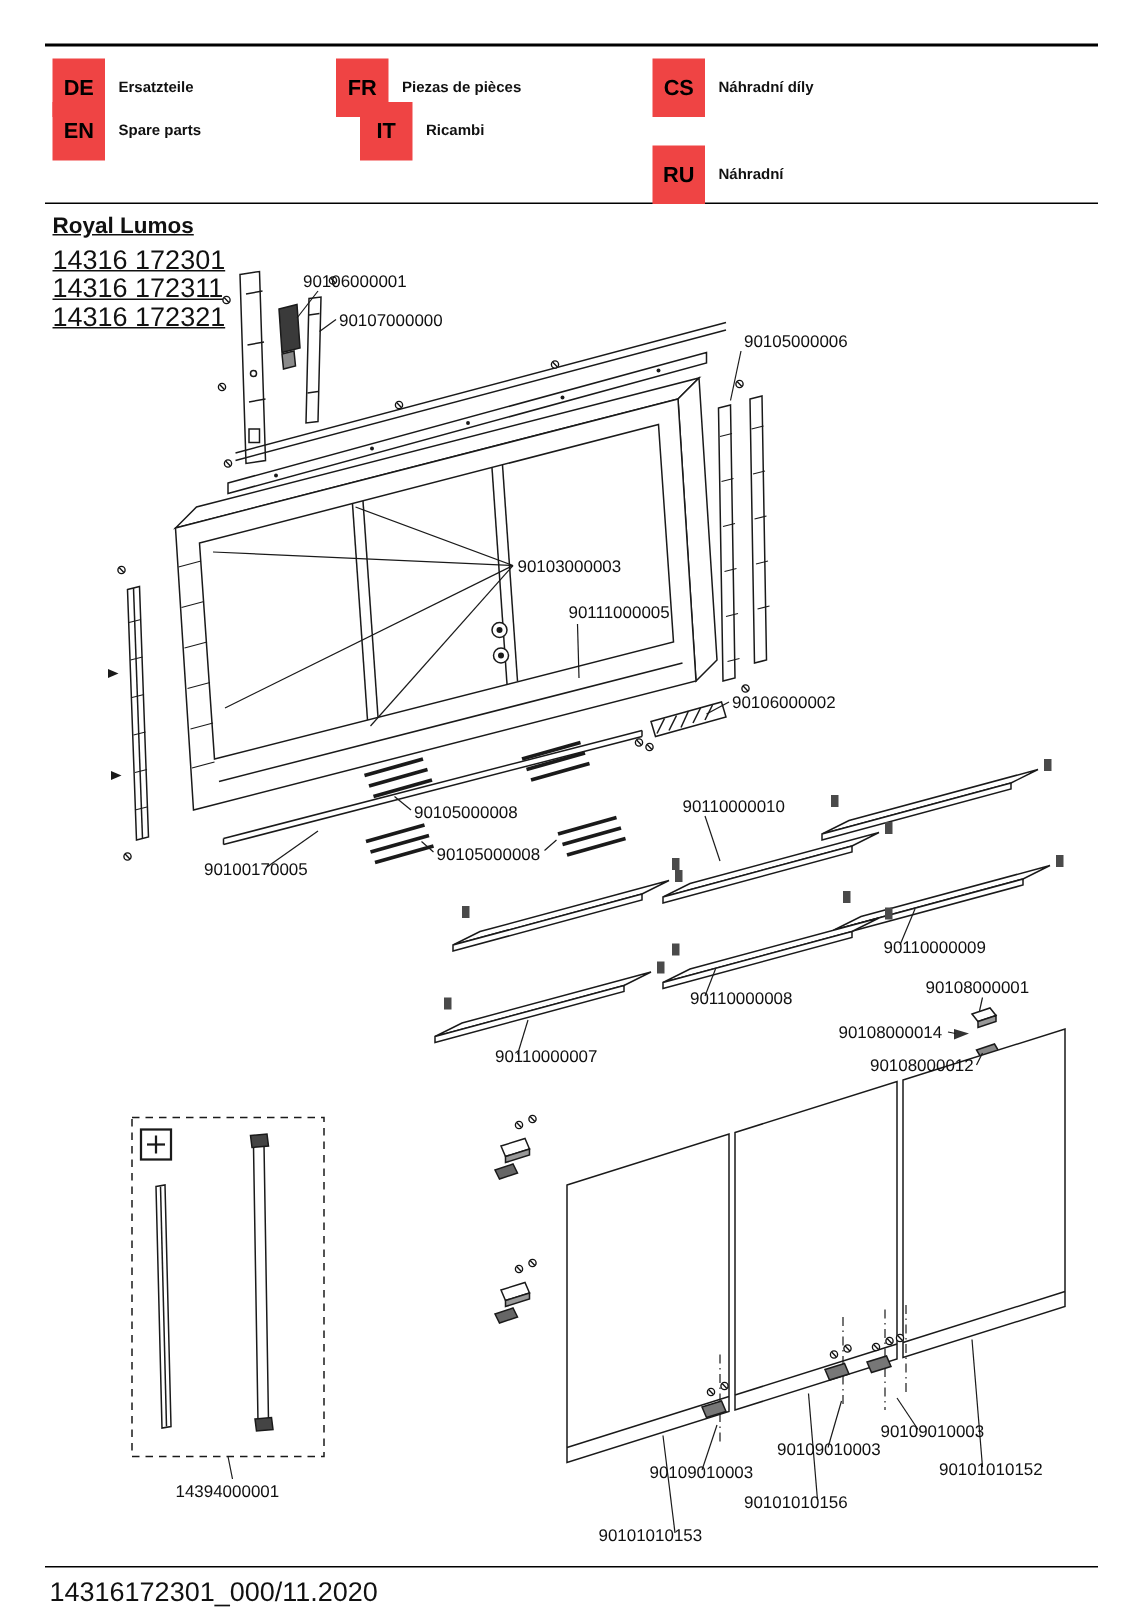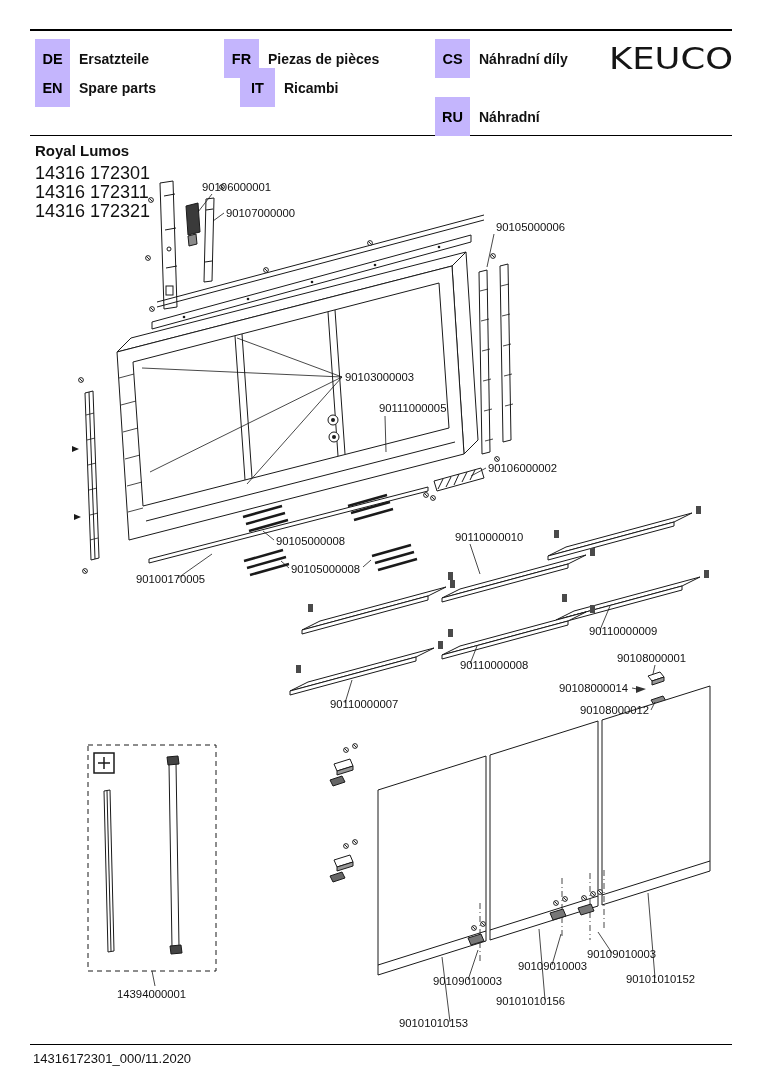--- a/index.html
+++ b/index.html
@@ -3,29 +3,29 @@
 <meta charset="utf-8">
 <style>
   * { box-sizing: border-box; }
   html,body { margin:0; padding:0; background:#e8e8e8; }
   body { font-family:"Liberation Sans", sans-serif; color:#111; }
   .page { position:relative; width:764px; height:1080px; background:#fff; margin:0 auto; overflow:hidden; }
   .rule { position:absolute; left:30px; right:32px; background:#000; }
   .rule.thick { height:2px; }
   .rule.thin { height:1px; }
   .lang-item { position:absolute; display:flex; align-items:center; gap:9px; height:21px; }
-  .badge { width:35px; height:39px; background:#c4b5fd; color:#000; display:flex; align-items:center; justify-content:center;
+  .badge { width:35px; height:39px; background:#ef4444; color:#000; display:flex; align-items:center; justify-content:center;
            font-weight:bold; font-size:14.5px; flex:0 0 auto; }
-  .lang-label { font-weight:bold; font-size:14px; white-space:nowrap; }
+  .lang-label { font-weight:bold; font-size:10px; white-space:nowrap; }
   .logo { position:absolute; top:42px; left:608px; }
-  .product { position:absolute; left:35px; top:142px; }
+  .product { position:absolute; left:35px; top:142px;text-decoration:underline; }
   .product-name { font-weight:bold; font-size:15px; margin:0 0 5px 0; }
   .model { font-size:18px; line-height:19px; }
   svg.diagram { position:absolute; left:0; top:0; }
-  .footer-text { position:absolute; left:33px; top:1051px; font-size:13px; }
+  .footer-text { position:absolute; left:33px; top:1051px; font-size:18px; }
   text.plbl { font-family:"Liberation Sans", sans-serif; font-size:11.3px; fill:#111; stroke:none; }
 </style>
 </head>
 <body>
 
 <div class="page">
 
   <div class="rule thick" style="top:29px"></div>
   <div class="rule thin" style="top:135px"></div>
   <div class="rule thin" style="top:1044px"></div>
@@ -48,25 +48,20 @@
   </div>
   <div class="lang-item" style="left:435px;top:48px">
     <span class="badge">CS</span>
     <span class="lang-label">Náhradní díly</span>
   </div>
   <div class="lang-item" style="left:435px;top:106px">
     <span class="badge">RU</span>
     <span class="lang-label">Náhradní</span>
   </div>
 
-  <div class="logo">
-    <svg width="128" height="34" viewBox="0 0 128 34">
-      <text x="1" y="27" font-size="30" fill="#151515" textLength="124" lengthAdjust="spacingAndGlyphs" font-family="DejaVu Sans, sans-serif">KEUCO</text>
-    </svg>
-  </div>
 
   <div class="product">
     <p class="product-name">Royal Lumos</p>
     <div class="model">14316 172301</div>
     <div class="model">14316 172311</div>
     <div class="model">14316 172321</div>
   </div>
 
   <svg class="diagram" width="764" height="1080" viewBox="0 0 764 1080">
     <defs>

